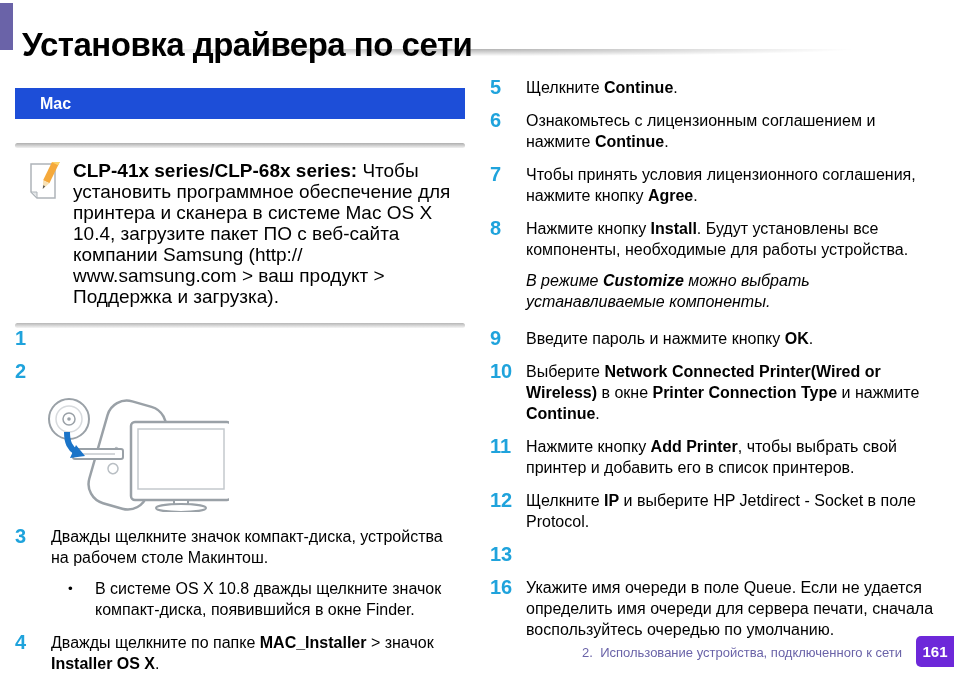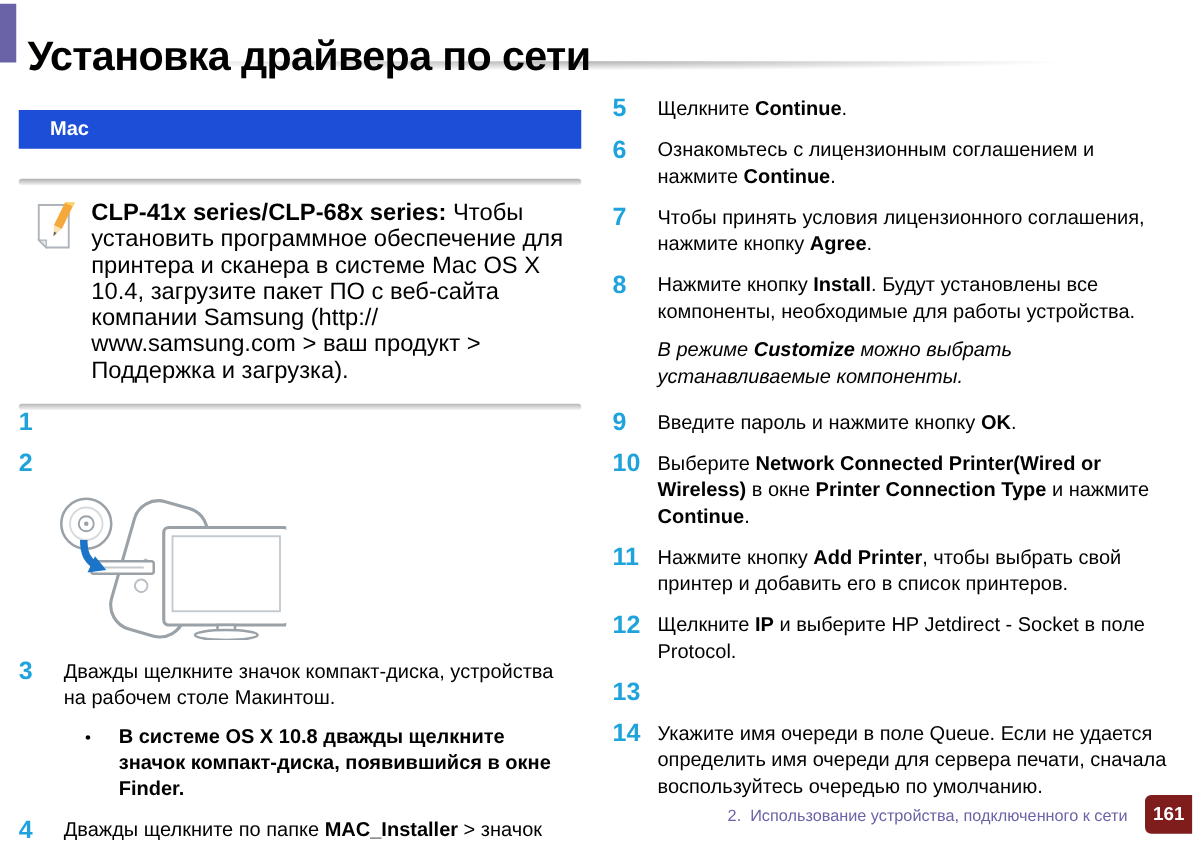--- a/index.html
+++ b/index.html
@@ -61,35 +61,35 @@
     flex: none; width: 36px;
     color: #1FA3DC; font-weight: bold; font-size: 20px; line-height: 21px;
   }
   .step-body { flex: 1; }
   .col-left  .step-body { max-width: 404px; }
   .col-right .step-body { max-width: 410px; }
   .step-text, .step-extra, .bullet-text { font-size: 16px; line-height: 21px; }
   .step-extra { margin-top: 10px; margin-bottom: 4px; font-style: italic; }
   .step-bullet { display: flex; margin-top: 10px; padding-left: 17px; }
   .bullet-mark { flex: none; width: 27px; font-size: 13.5px; line-height: 21px; }
-  .bullet-text { flex: 1; font-weight: bold; }
+  .bullet-text { flex: 1; }
 
   
   .illustration { margin: 2px 0 10px 24px; }
 
   
   .footer-chapter {
     position: absolute; right: 52px; bottom: 15px;
     color: #6A63A8; font-weight: normal; font-size: 13px;
     white-space: pre;
   }
   .page-number-box {
     position: absolute; right: 0; bottom: 8px;
     width: 38px; height: 31px;
-    background: #7f1d1d; border-radius: 5px 0 0 5px;
+    background: #6d28d9; border-radius: 5px 0 0 5px;
     color: #fff; font-weight: bold; font-size: 15px;
     display: flex; align-items: center; justify-content: center;
   }
 </style>
 </head>
 <body>
 
 <div class="page">
 
   <div class="title-accent"></div>
@@ -219,21 +219,21 @@
         <div class="step">
           <div class="step-num">12</div>
           <div class="step-body">
             <div class="step-text">Щелкните <b>IP</b> и выберите HP Jetdirect - Socket в поле Protocol.</div>
           </div>
         </div>
         <div class="step">
           <div class="step-num">13</div>
         </div>
         <div class="step">
-          <div class="step-num">14</div>
+          <div class="step-num">16</div>
           <div class="step-body">
             <div class="step-text">Укажите имя очереди в поле Queue. Если не удается определить имя очереди для сервера печати, сначала воспользуйтесь очередью по умолчанию.</div>
           </div>
         </div>
       </div>
   </div>
 
   <div class="footer-chapter">2.  Использование устройства, подключенного к сети</div>
   <div class="page-number-box">161</div>
 

